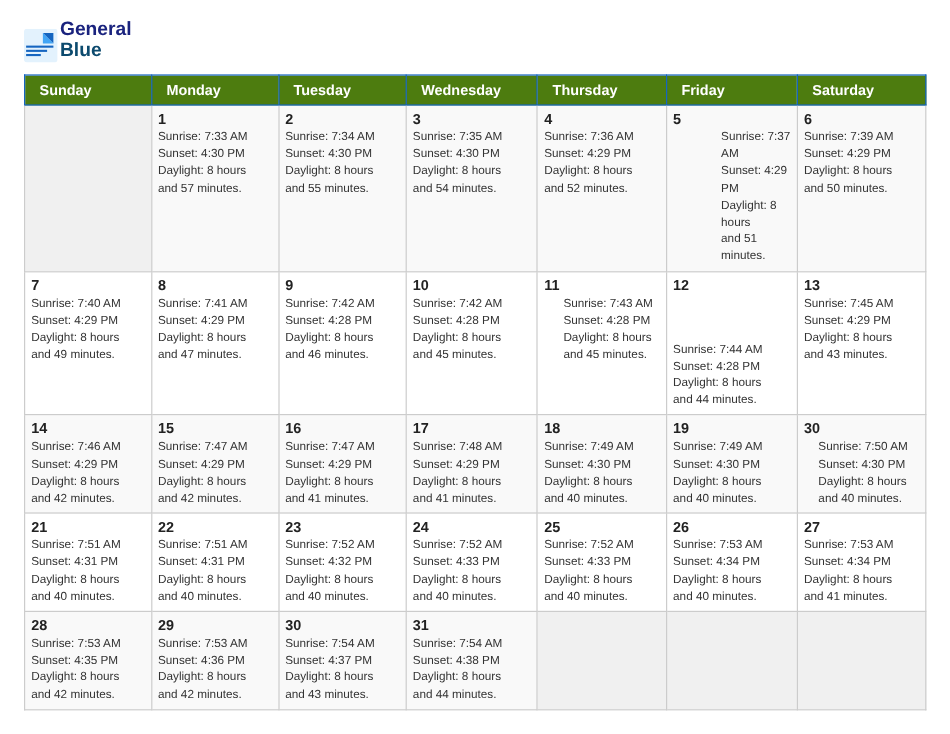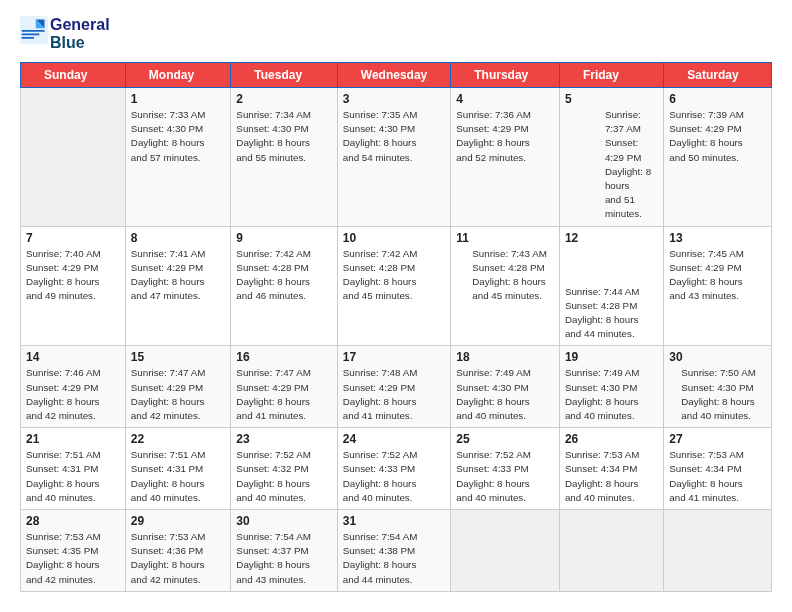--- a/index.html
+++ b/index.html
@@ -17,21 +17,21 @@
       background: #fff;
     }
     .header {
       display: flex;
       align-items: flex-start;
       justify-content: space-between;
       margin-bottom: 10px;
     }
     .logo {
       display: flex;
-      align-items: flex-start;
+      align-items: flex-end;
     }
     .logo-icon {
       width: 28px;
       height: 28px;
       margin-right: 2px;
     }
     .title-area {
       text-align: right;
     }
     .month-title {
@@ -44,24 +44,24 @@
       font-size: 14px;
       color: #444;
       margin-top: 2px;
     }
     .calendar {
       width: 100%;
       border-collapse: collapse;
       font-size: 10.5px;
     }
     .calendar th {
-      background: #ef4444;
+      background: #4d7c0f;
       color: #fff;
       text-align: left;
-      padding: 5px 23px;
+      padding: 5px 12px;
       font-size: 12px;
       font-weight: bold;
       border: 1px solid #1565c0;
     }
     .calendar td {
       vertical-align: top;
       border: 1px solid #ccc;
       padding: 4px 5px;
       width: 113px;
       min-height: 78px;

